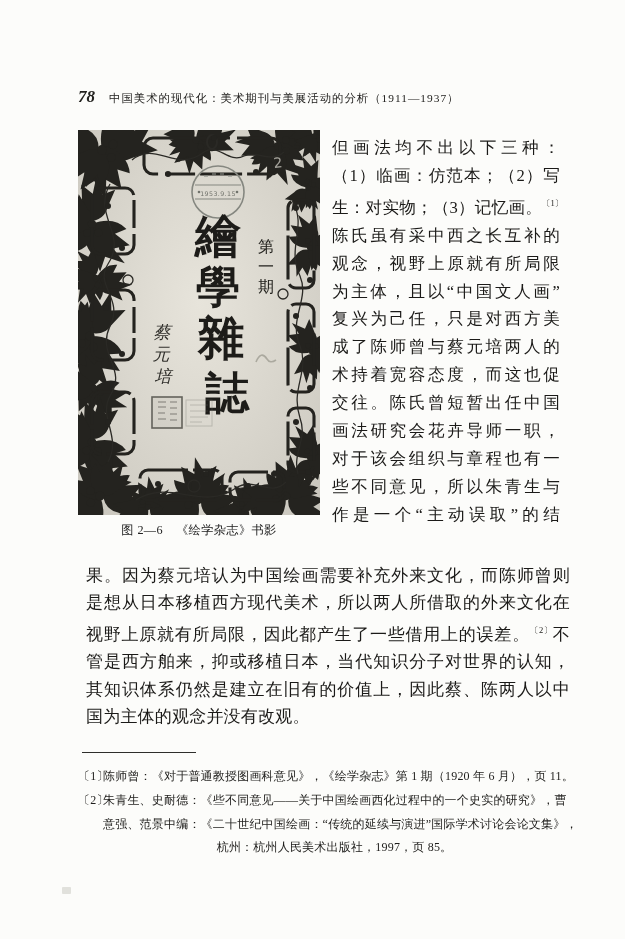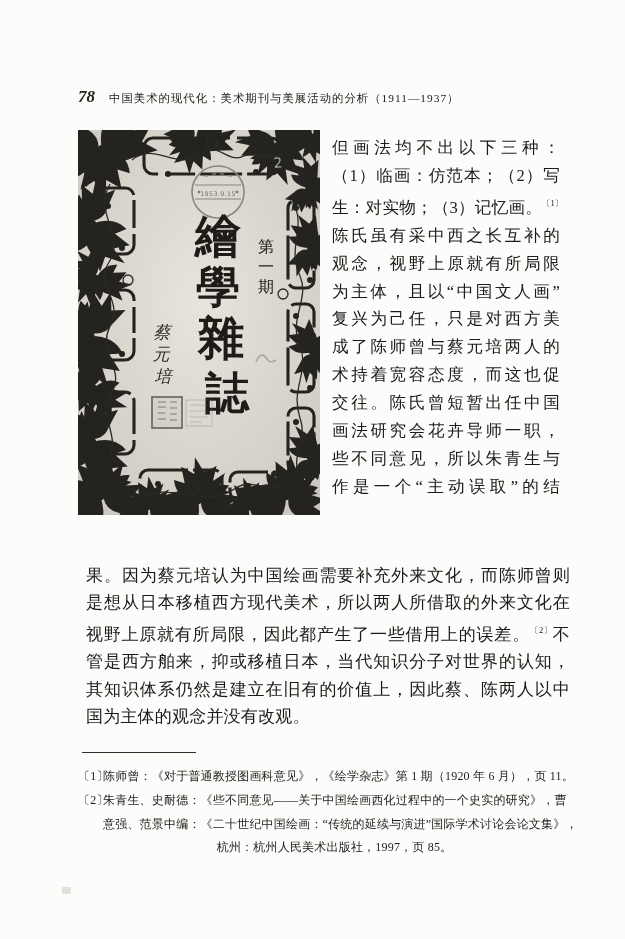--- a/index.html
+++ b/index.html
@@ -167,33 +167,37 @@
       <g opacity="0.3" stroke="#6b6a62" fill="none">
         <rect x="108" y="270" width="26" height="26" stroke-width="1"></rect>
         <path d="M112,275 h18 M112,281 h18 M112,287 h18 M112,292 h12" stroke-width="1"></path>
       </g>
 
       <text x="196" y="38" font-size="14" fill="#a5a39b" transform="rotate(-6 196 38)" font-family="'DejaVu Sans', sans-serif">2</text>
       <path d="M178,232 q5,-12 11,-3 q3,5 9,1" stroke="#aba99f" stroke-width="1.6" fill="none"></path>
     </svg>
   </div>
 
+  <div class="caption">
+    <span>图 2—6</span><span class="cap-gap"></span><span>《绘学杂志》书影</span>
+  </div>
 
   <div class="right-col">
       <div class="line">但画法均不出以下三种：</div>
       <div class="line">（1）临画：仿范本；（2）写</div>
       <div class="line"><span>生：对实物；（3）记忆画。</span><sup>〔1〕</sup><span></span></div>
       <div class="line">陈氏虽有采中西之长互补的</div>
       <div class="line">观念，视野上原就有所局限</div>
       <div class="line">为主体，且以“中国文人画”</div>
       <div class="line">复兴为己任，只是对西方美</div>
       <div class="line">成了陈师曾与蔡元培两人的</div>
       <div class="line">术持着宽容态度，而这也促</div>
       <div class="line">交往。陈氏曾短暂出任中国</div>
       <div class="line">画法研究会花卉导师一职，</div>
+      <div class="line">对于该会组织与章程也有一</div>
       <div class="line">些不同意见，所以朱青生与</div>
       <div class="line">作是一个“主动误取”的结</div>
     </div>
 
   <div class="full-para">
       <div class="line">果。因为蔡元培认为中国绘画需要补充外来文化，而陈师曾则</div>
       <div class="line">是想从日本移植西方现代美术，所以两人所借取的外来文化在</div>
       <div class="line"><span>视野上原就有所局限，因此都产生了一些借用上的误差。</span><sup>〔2〕</sup><span>不</span></div>
       <div class="line">管是西方舶来，抑或移植日本，当代知识分子对世界的认知，</div>
       <div class="line">其知识体系仍然是建立在旧有的价值上，因此蔡、陈两人以中</div>

